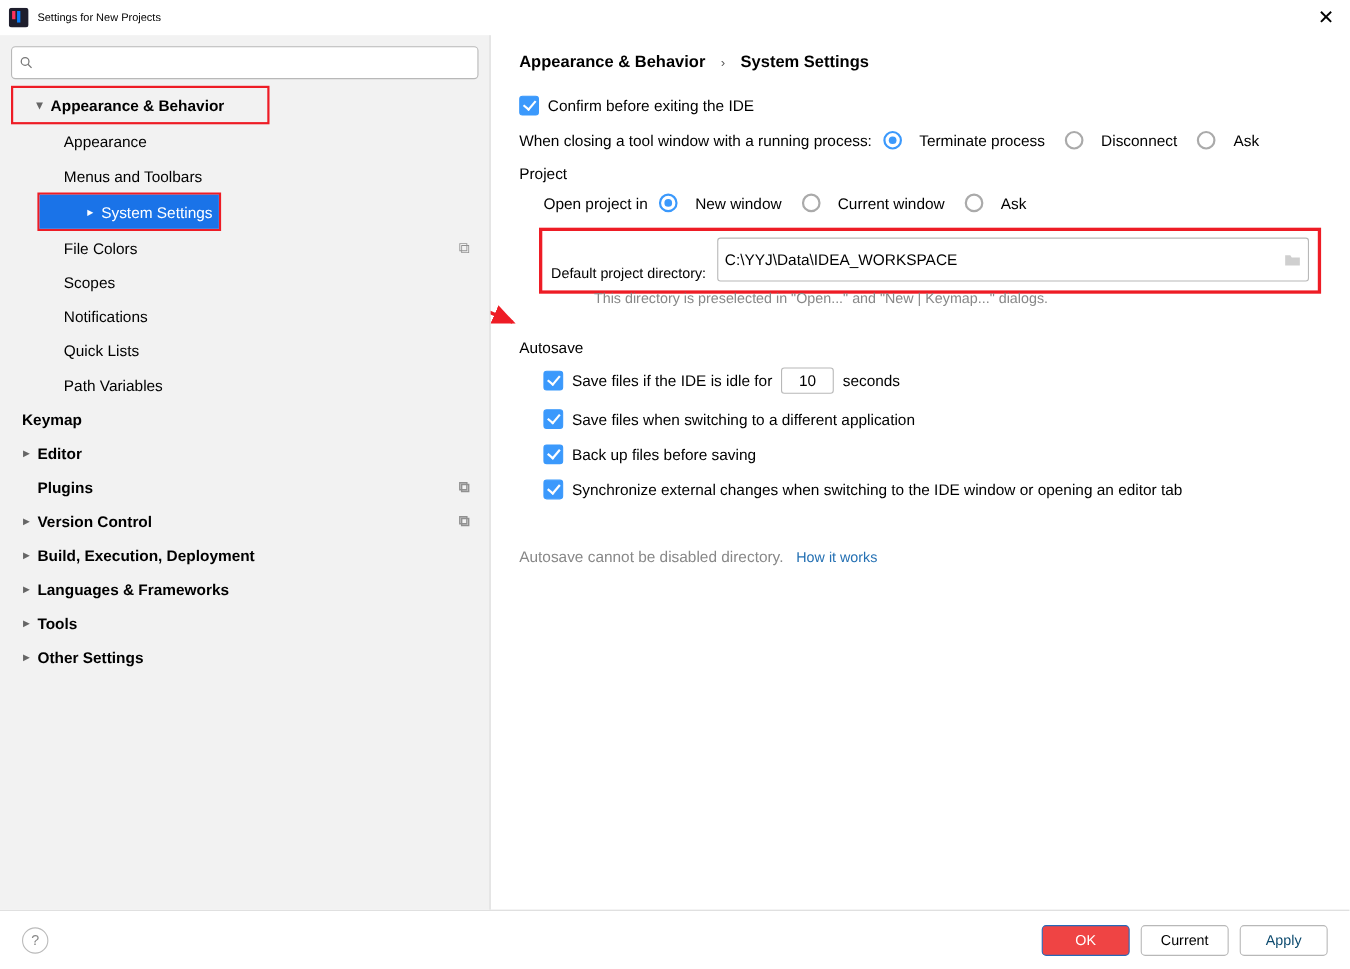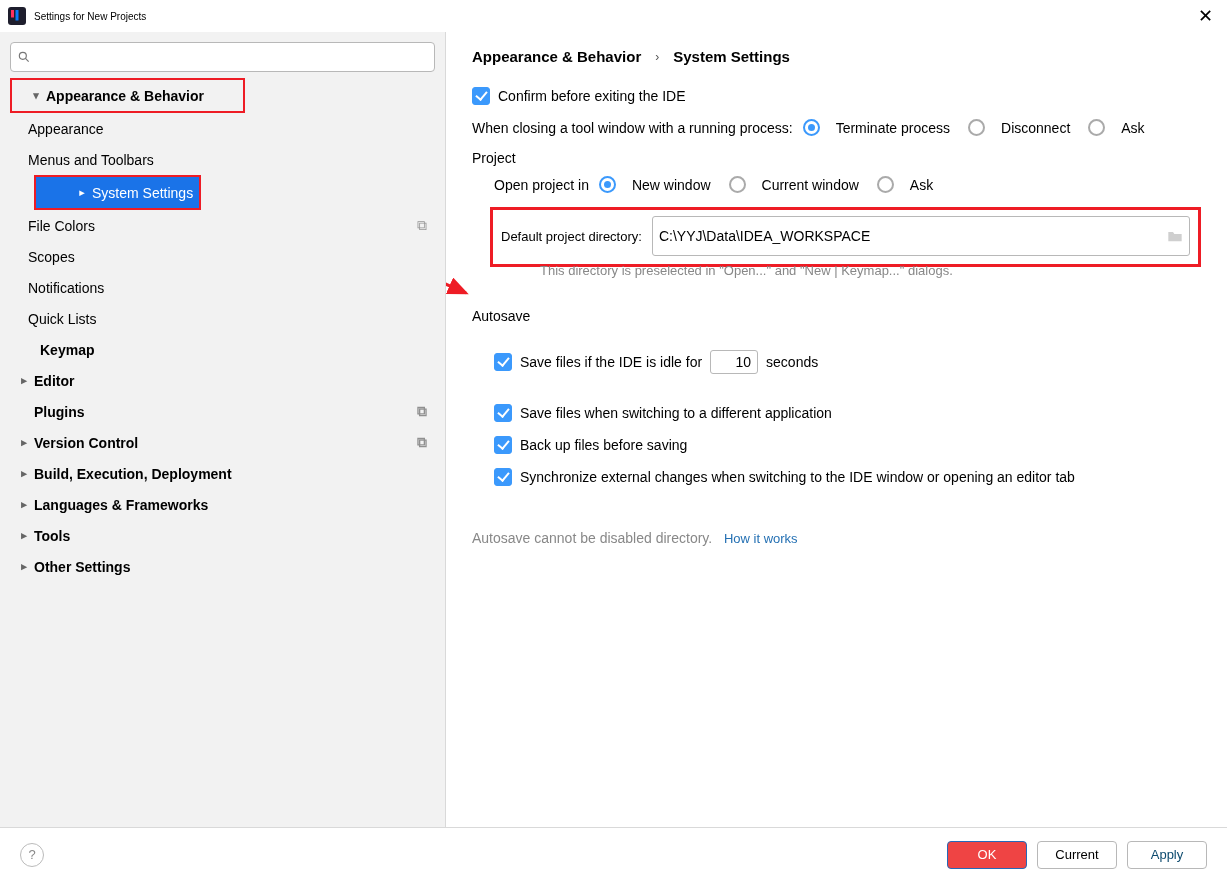--- a/index.html
+++ b/index.html
@@ -9,21 +9,21 @@
   .title-bar .title { font-size: 10px; }
   .title-bar .close { margin-left: auto; font-size: 18px; line-height: 1; padding: 4px 6px; cursor: pointer; }
   .main { display: flex; height: 795px; }
   .sidebar { width: 446px; background: #f2f2f2; padding: 10px 0 0 0; border-right: 1px solid #d9d9d9; }
   .search-wrap { padding: 0 10px 6px 10px; }
   .search-box { width: 100%; height: 30px; border: 1px solid #b8b8b8; border-radius: 4px; display: flex; align-items: center; padding: 0 6px; background: #fff; }
   .search-box svg { width: 14px; height: 14px; color: #777; }
   .tree-item { display: flex; align-items: center; height: 31px; font-size: 14px; cursor: pointer; }
   .tree-item .arrow { width: 20px; text-align: center; color: #666; font-size: 11px; }
   .tree-item.level0 { padding-left: 14px; font-weight: 600; }
-  .tree-item.level1 { padding-left: 28px; }
+  .tree-item.level1 { padding-left: 58px; }
   .tree-item.selected { background: #1a73e8; color: #fff; padding-left: 36px; }
   .tree-item.selected .arrow { color: #fff; }
   .copy-icon { margin-left: auto; margin-right: 18px; opacity: .4; }
   .red-box { border: 2px solid #ee1c25; }
   .ab-wrap { margin: 0 0 0 10px; width: 235px; }
   .ss-wrap { margin: 0 0 0 34px; width: 167px; }
 
   .content { flex: 1; padding: 16px 26px 0 26px; overflow: hidden; position: relative; }
   .breadcrumb { font-weight: 700; font-size: 15px; display: flex; align-items: center; gap: 14px; margin-bottom: 22px; }
   .breadcrumb .sep { font-size: 12px; color: #555; font-weight: 400; }
@@ -36,21 +36,21 @@
   
   .chk { width: 18px; height: 18px; border-radius: 3px; margin-right: 8px; display: inline-flex; align-items: center; justify-content: center; flex: none; }
   .chk.checked { background: #3b99fc; border: 1px solid #3b99fc; }
   .chk.checked::after { content: ""; width: 5px; height: 9px; border: solid #fff; border-width: 0 2px 2px 0; transform: rotate(40deg); margin-top: -3px; }
   .chk.unchecked { border: 1px solid #aaa; background: #fff; }
   .rad { width: 17px; height: 17px; border-radius: 50%; margin-right: 6px; display: inline-flex; align-items: center; justify-content: center; flex: none; }
   .rad.on { border: 2px solid #3b99fc; }
   .rad.on::after { content: ""; width: 7px; height: 7px; border-radius: 50%; background: #3b99fc; }
   .rad.off { border: 2px solid #aaa; }
   .txt-in { border: 1px solid #b8b8b8; border-radius: 3px; padding: 3px 6px; font-size: 14px; background: #fff; }
-  .dir-row { display: flex; align-items: center; gap: 10px; }
+  .dir-row { display: flex; align-items: flex-end; gap: 10px; }
   .dir-input { flex: 1; display: flex; align-items: center; justify-content: space-between; height: 40px; }
   .dir-input .fld-icon { width: 16px; height: 14px; opacity: .4; }
   .proj-box { border: 3px solid #ee1c25; padding: 6px 8px 8px 8px; margin-left: -4px; }
 
   .footer { height: 54px; display: flex; align-items: center; padding: 0 20px; border-top: 1px solid #d9d9d9; }
   .footer .help-btn { width: 24px; height: 24px; border: 1px solid #bbb; border-radius: 50%; display: flex; align-items: center; justify-content: center; color: #888; cursor: pointer; }
   .btn { height: 28px; min-width: 80px; border-radius: 4px; font-size: 13px; display: inline-flex; align-items: center; justify-content: center; margin-left: 10px; cursor: pointer; padding: 0 14px; }
   .btn.primary { background: #ef4444; color: #fff; border: 1px solid #2668b8; }
   .btn.default { background: #fff; border: 1px solid #b8b8b8; }
   .btn.disabled { color: #0c4a6e; }
@@ -109,22 +109,25 @@
       </div>
     <div class="tree-item level1">
         <span>Scopes</span>
       </div>
     <div class="tree-item level1">
         <span>Notifications</span>
       </div>
     <div class="tree-item level1">
         <span>Quick Lists</span>
       </div>
-
-    <div class="tree-item level0" style="padding-left:40px">
+    <div class="tree-item level1">
+        <span>Path Variables</span>
+      </div>
+
+    <div class="tree-item level0" style="padding-left:20px">
         <span>Keymap</span>
       </div>
     <div class="tree-item level0">
         <span class="arrow">▸</span>
         <span>Editor</span>
       </div>
     <div class="tree-item level0" style="padding-left:34px">
         <span>Plugins</span>
         <span class="copy-icon">⧉</span>
       </div>
@@ -200,21 +203,21 @@
       <div class="help-txt">This directory is preselected in "Open..." and "New | Keymap..." dialogs.</div>
     </div>
 
     <div style="height:24px"></div>
     <div class="section-h">Autosave</div>
 
     <div class="indented">
       <div class="row">
         <span class="chk checked"></span>
         <span>Save files if the IDE is idle for</span>
-        <input class="txt-in" style="width: 48px; margin: 16px 8px; text-align: right;" value="10">
+        <input class="txt-in" style="width: 48px; margin: 0px 8px; text-align: center;" value="10">
         <span>seconds</span>
       </div>
       <div class="row">
           <span class="chk checked"></span>
           <span>Save files when switching to a different application</span>
         </div>
       <div class="row">
           <span class="chk checked"></span>
           <span>Back up files before saving</span>
         </div>

